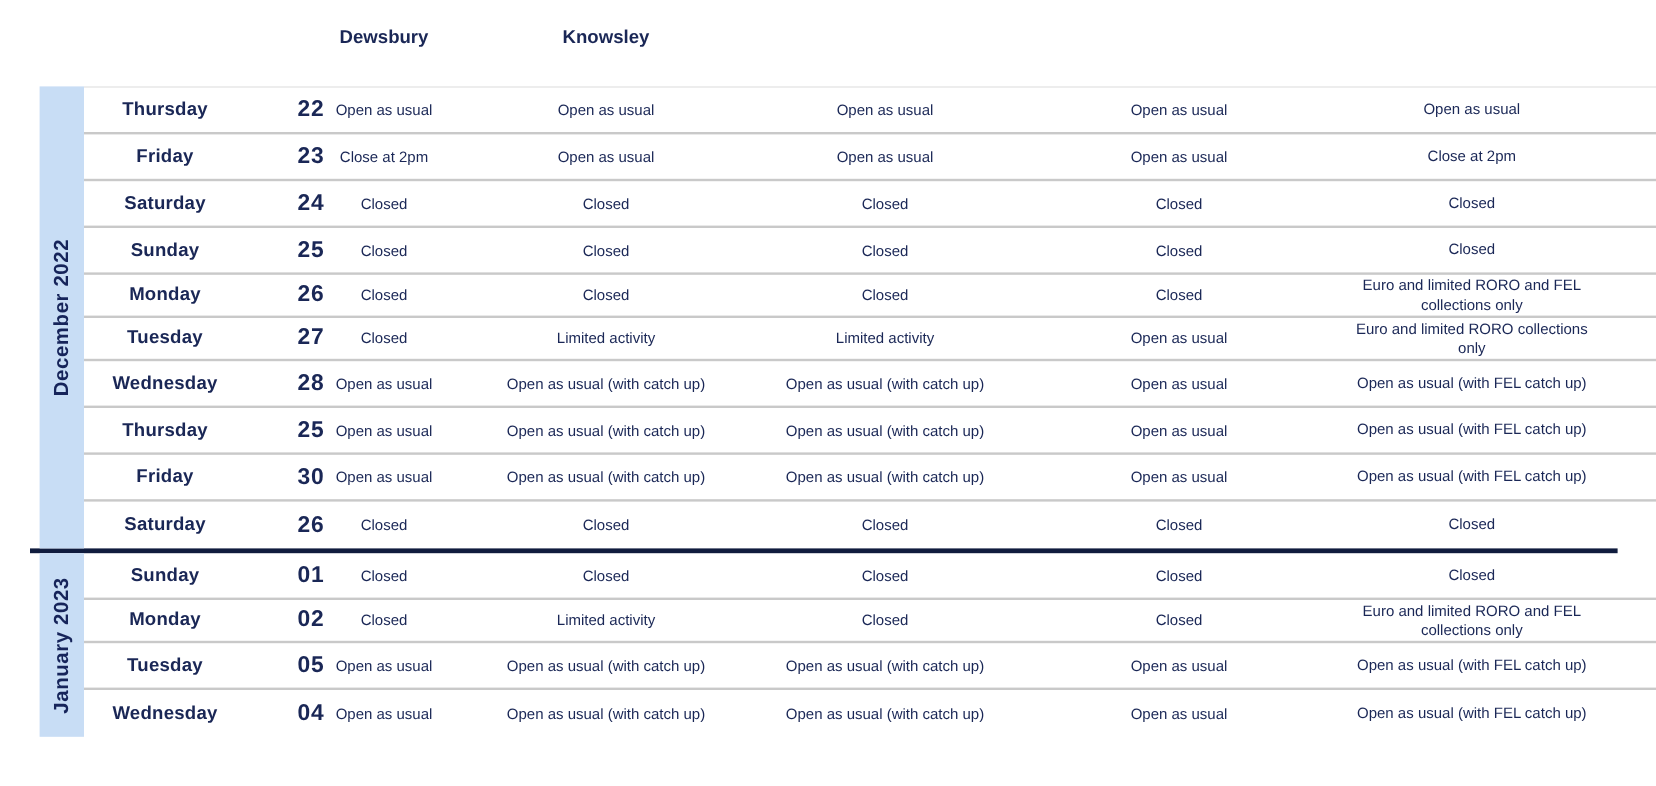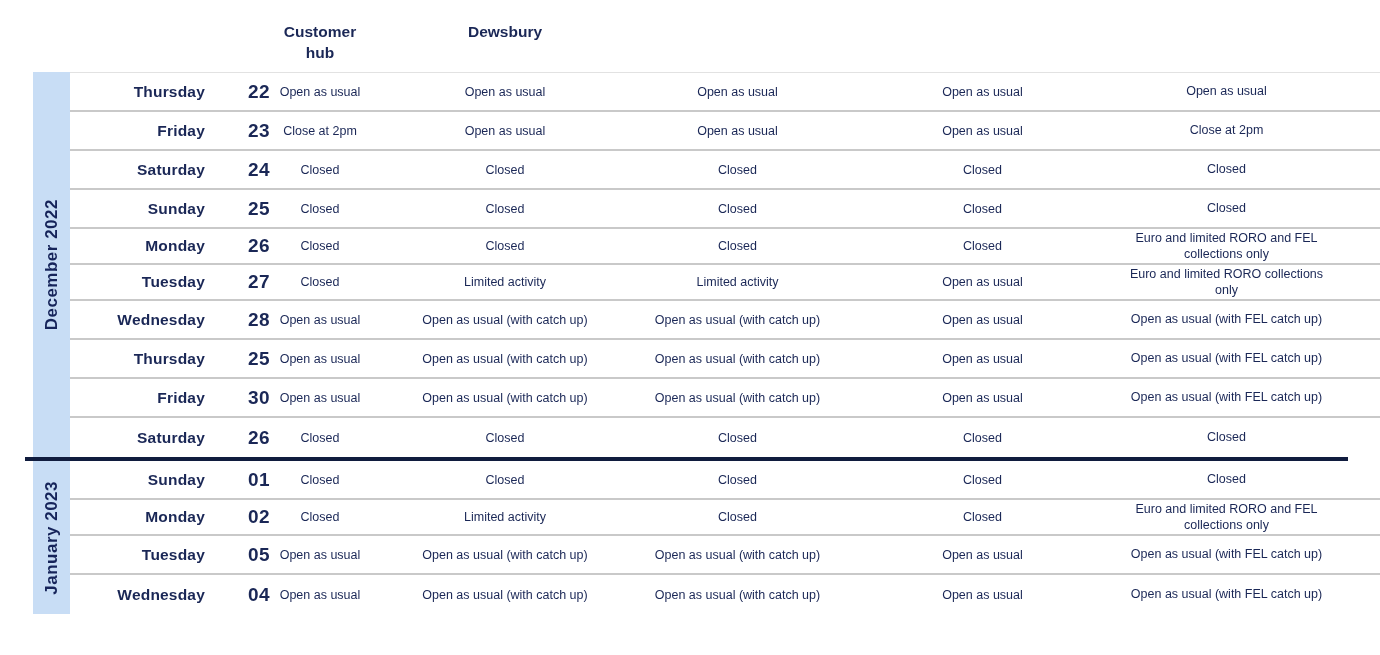--- a/index.html
+++ b/index.html
@@ -69,21 +69,21 @@
     grid-template-columns: 135px 40px 150px 220px 245px 245px 243px;
     height: 39px;
     box-sizing: border-box;
     border-bottom: 2px solid #c9c9c9;
     align-items: center;
   }
   .row.tall { height: 36px; }
   .rows .row:last-child { border-bottom: none; }
   .cell { font-size: 12.5px; text-align: center; color: #1a2756; }
   .cell.day {
-    text-align: right;
+    text-align: center;
     font-weight: bold;
     font-size: 15.5px;
     letter-spacing: 0.2px;
   }
   .cell.date {
     text-align: left;
     padding-left: 3px;
     font-weight: bold;
     font-size: 19px;
     letter-spacing: 0.5px;
@@ -102,22 +102,22 @@
   }
 </style>
 </head>
 <body>
 
 <div class="page">
 
   <div class="header">
     <div class="hcell"></div>
     <div class="hcell"></div>
-    <div class="hcell"><span class="wrap-narrow">Customer hub</span></div>
     <div class="hcell">Dewsbury</div>
+    <div class="hcell">Knowsley</div>
   </div>
 
   <div class="section december">
     <div class="monthbar">
       <span class="monthlabel">December 2022</span>
     </div>
     <div class="rows">
 
       <div class="row">
         <div class="cell day">Thursday</div>

